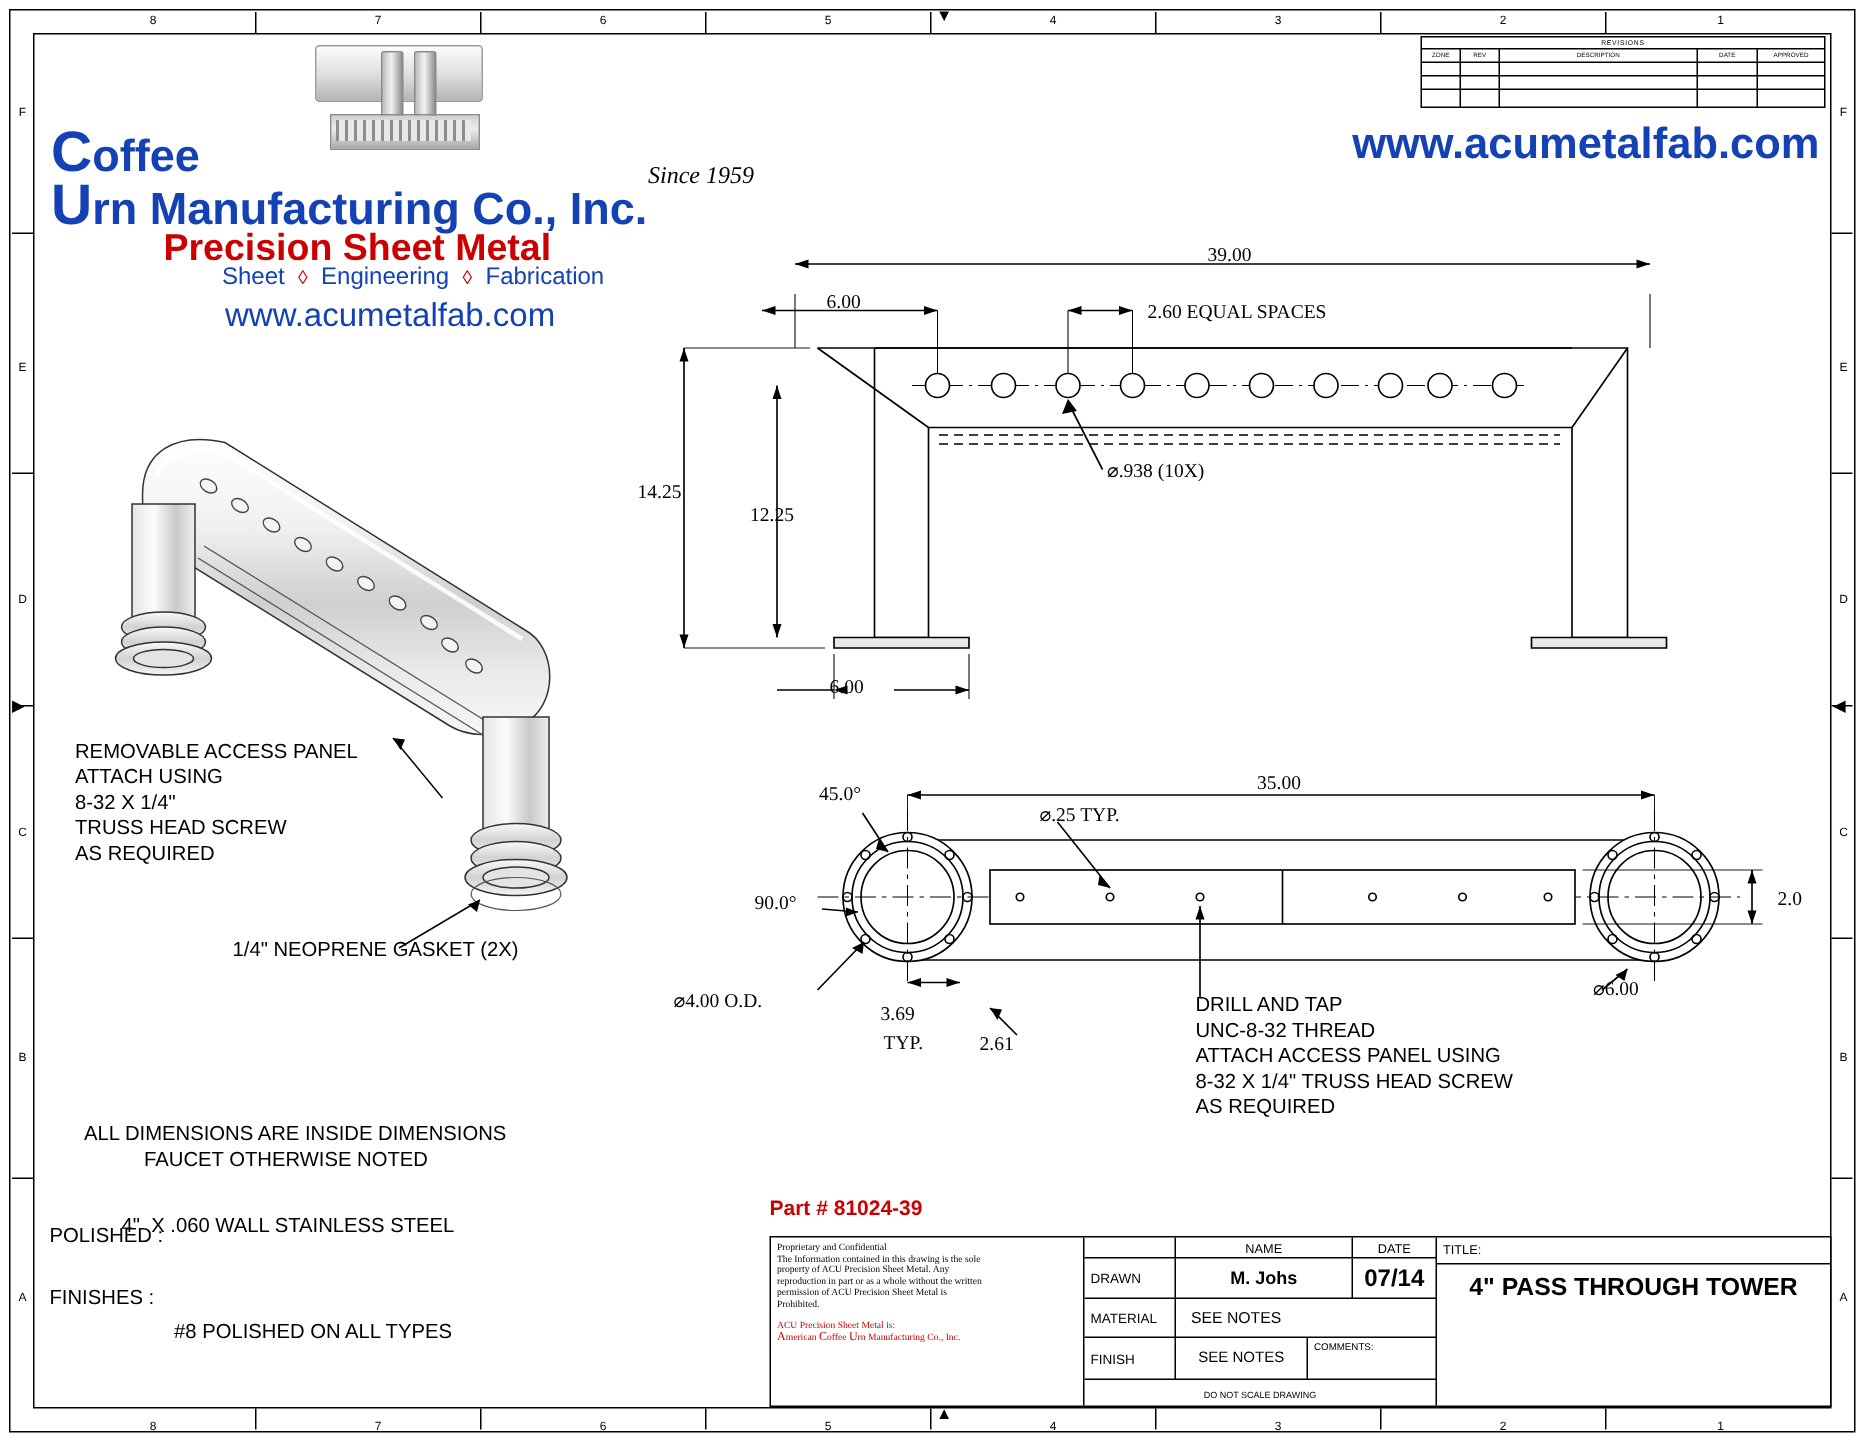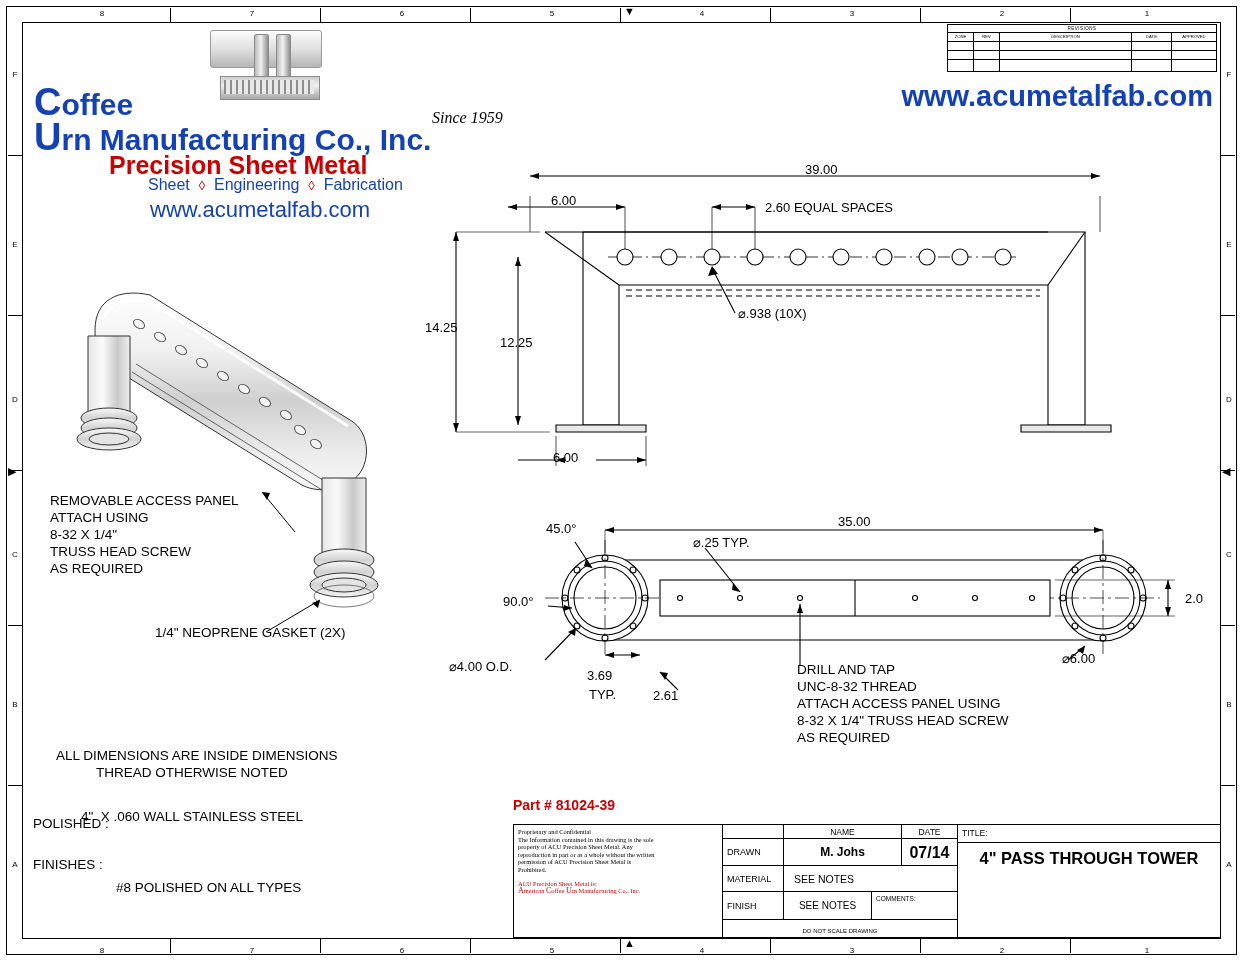--- a/index.html
+++ b/index.html
@@ -49,21 +49,21 @@
   .site-url{position:absolute;right:30px;top:80px;font-size:29px;font-weight:bold;color:#1442b4;font-family:"Liberation Sans",sans-serif;}
 
   
   .revtab{position:absolute;right:26px;top:24px;width:270px;height:48px;border:1px solid #000;box-sizing:border-box;font-size:5px;}
   .revtab .rhdr{position:absolute;left:0;top:0;width:100%;height:7px;border-bottom:1px solid #000;text-align:center;font-size:4.5px;line-height:7px;letter-spacing:.5px;}
   .revtab .rrow{position:absolute;left:0;width:100%;height:9px;border-bottom:1px solid #000;}
   .revtab .rcol{position:absolute;top:0;height:100%;border-right:1px solid #000;box-sizing:border-box;font-size:4.2px;text-align:center;}
 
   
   .txt{position:absolute;font-family:"Liberation Sans",sans-serif;font-size:13.5px;color:#000;white-space:pre;}
-  .dim{position:absolute;font-family:Liberation Sans, sans-serif;font-size:13px;color:#000;white-space:nowrap;}
+  .dim{position:absolute;font-family:Liberation Serif, serif;font-size:13px;color:#000;white-space:nowrap;}
   svg{position:absolute;left:0;top:0;overflow:visible;}
 
   
   .tb{position:absolute;left:513px;top:824px;width:708px;height:114px;border:1.2px solid #000;box-sizing:border-box;}
   .tb .cell{position:absolute;box-sizing:border-box;border-right:1px solid #000;border-bottom:1px solid #000;}
   .tb .lbl{font-size:9.5px;padding:3px 4px;}
   .tb .val{font-size:11px;text-align:center;}
   .propr{position:absolute;left:4px;top:3px;width:200px;font-size:6.4px;line-height:7.6px;font-family:"Liberation Serif",serif;}
   .propr .red{color:#cc0000;}
   .ttl-main{font-size:16.5px;font-weight:bold;text-align:center;font-family:"Liberation Sans",sans-serif;}
@@ -436,21 +436,21 @@
   </svg>
 
   <div class="txt" style="left:50px;top:493px">REMOVABLE ACCESS PANEL</div>
   <div class="txt" style="left:50px;top:510px">ATTACH USING</div>
   <div class="txt" style="left:50px;top:527px">8-32 X 1/4"</div>
   <div class="txt" style="left:50px;top:544px">TRUSS HEAD SCREW</div>
   <div class="txt" style="left:50px;top:561px">AS REQUIRED</div>
   <div class="txt" style="left:155px;top:625px">1/4" NEOPRENE GASKET (2X)</div>
 
   <div class="txt" style="left:56px;top:748px">ALL DIMENSIONS ARE INSIDE DIMENSIONS</div>
-  <div class="txt" style="left:96px;top:765px">THREAD OTHERWISE NOTED</div>
+  <div class="txt" style="left:96px;top:765px">FAUCET OTHERWISE NOTED</div>
   <div class="txt" style="left:33px;top:816px">POLISHED :</div>
   <div class="txt" style="left:81px;top:808px;top:809px;left:81px" style2="">4"  X .060 WALL STAINLESS STEEL</div>
   <div class="txt" style="left:33px;top:857px">FINISHES :</div>
   <div class="txt" style="left:116px;top:880px">#8 POLISHED ON ALL TYPES</div>
 
   <div class="partno">Part # 81024-39</div>
 
   <div class="tb">
 
     <div class="cell" style="left:0;top:0;width:209px;height:112px;border-bottom:none;">

